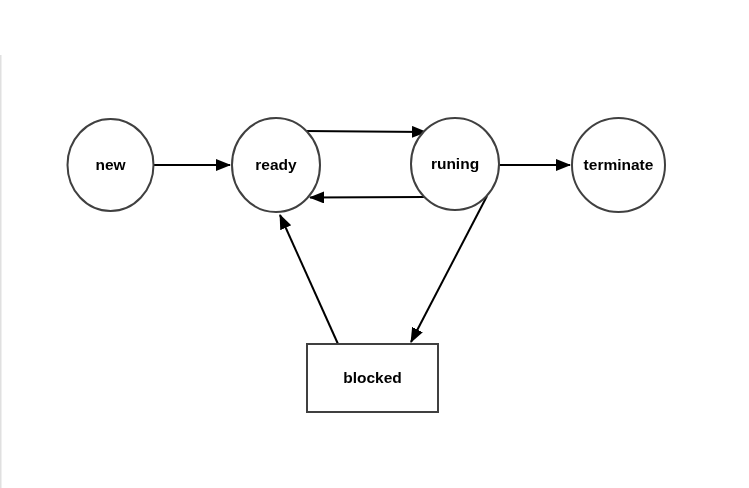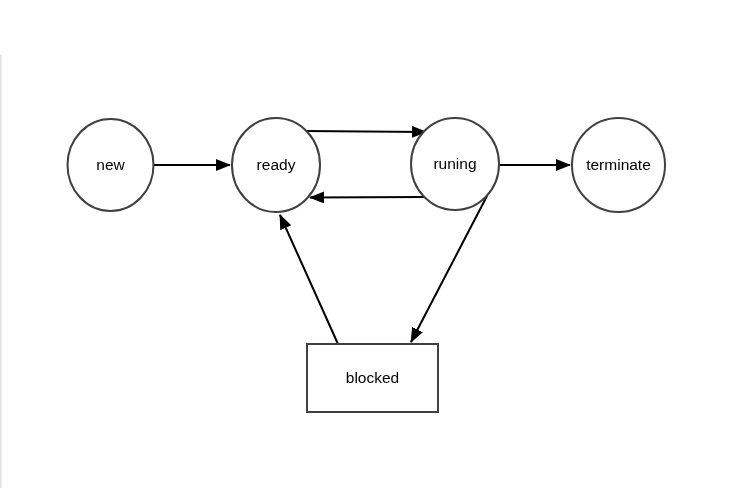--- a/index.html
+++ b/index.html
@@ -9,20 +9,21 @@
     height: 488px;
     background: #ffffff;
     overflow: hidden;
     font-family: "Liberation Sans", sans-serif;
   }
   .canvas-wrap {
     position: relative;
     width: 749px;
     height: 488px;
     background: #ffffff;
+    font-weight: bold;
   }
   svg {
     display: block;
   }
   .node-shape {
     fill: #ffffff;
     stroke: #404040;
     stroke-width: 2;
   }
   .edge-line {

